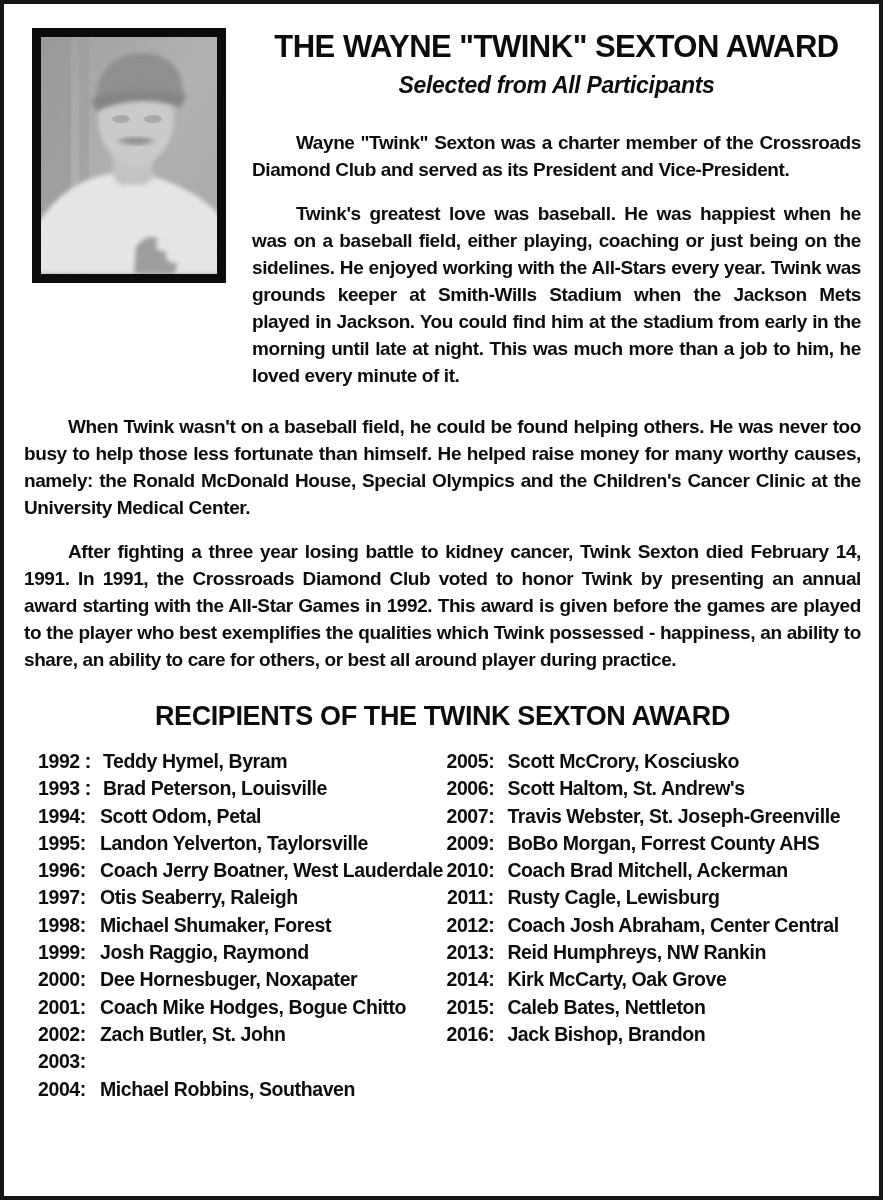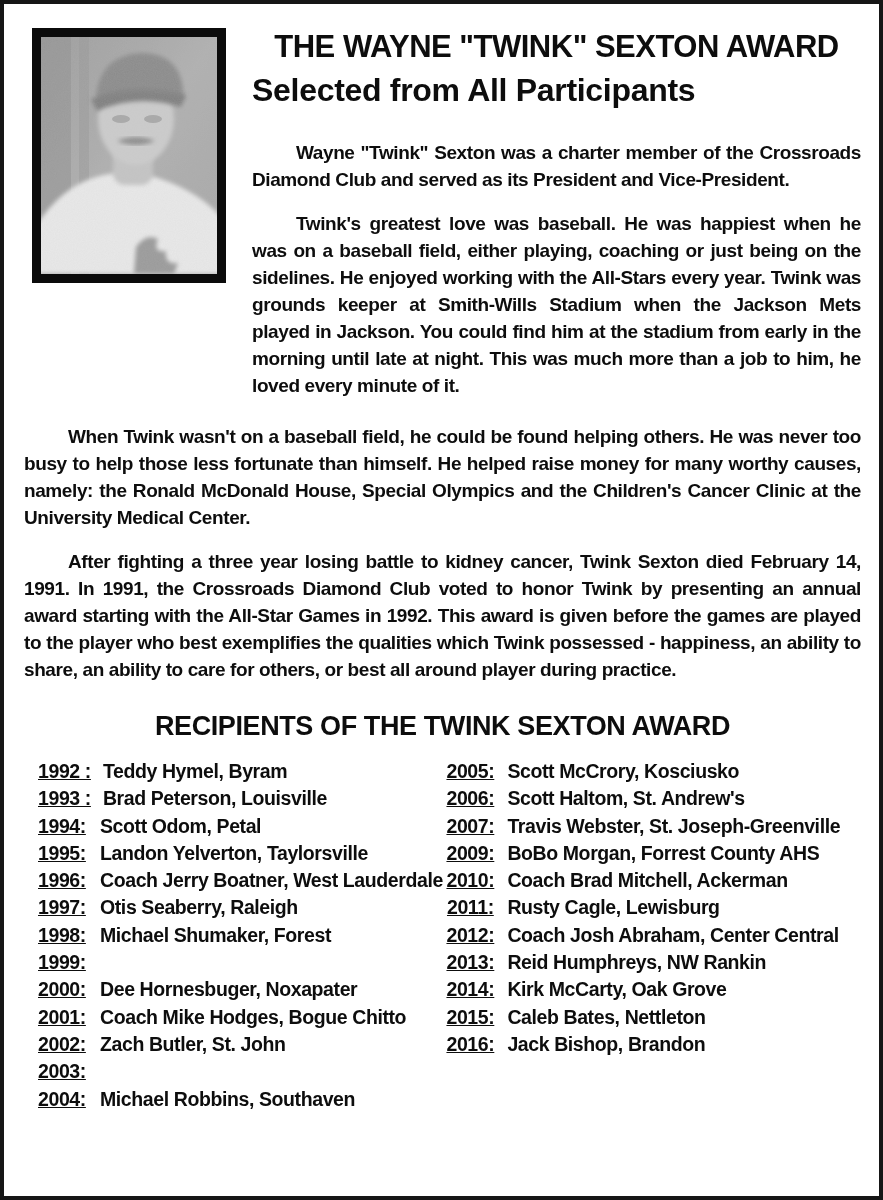--- a/index.html
+++ b/index.html
@@ -40,21 +40,23 @@
   }
   .page-title {
     font-size: 31px;
     line-height: 34px;
     text-align: center;
     margin: 2px 0 8px 0;
     letter-spacing: -0.5px;
     white-space: nowrap;
   }
   .page-subtitle {
-    font-size: 32px;
+    font-size: 23px;
+    font-style: italic;
+    text-align: center;
     margin: 0 0 30px 0;
     letter-spacing: -0.3px;
   }
   .para {
     font-size: 19px;
     line-height: 27px;
     text-align: justify;
     text-indent: 44px;
     margin: 0 0 17px 0;
     letter-spacing: -0.4px;
@@ -82,21 +84,20 @@
     display: flex;
     font-size: 19.5px;
     line-height: 27.3px;
     letter-spacing: -0.4px;
     white-space: nowrap;
   }
   .recipient-year {
     flex: none;
     min-width: 50px;
     margin-right: 12px;
-    text-decoration: underline;
   }
 </style>
 </head>
 <body>
 
 <div class="page">
 
   <div class="top-section">
 
     <div class="photo-frame">
@@ -189,20 +190,21 @@
           <span class="recipient-name">Otis Seaberry, Raleigh</span>
         </div>
 
         <div class="recipient-row">
           <span class="recipient-year">1998:</span>
           <span class="recipient-name">Michael Shumaker, Forest</span>
         </div>
 
         <div class="recipient-row">
           <span class="recipient-year">1999:</span>
+          <span class="recipient-name">Josh Raggio, Raymond</span>
         </div>
 
         <div class="recipient-row">
           <span class="recipient-year">2000:</span>
           <span class="recipient-name">Dee Hornesbuger, Noxapater</span>
         </div>
 
         <div class="recipient-row">
           <span class="recipient-year">2001:</span>
           <span class="recipient-name">Coach Mike Hodges, Bogue Chitto</span>

